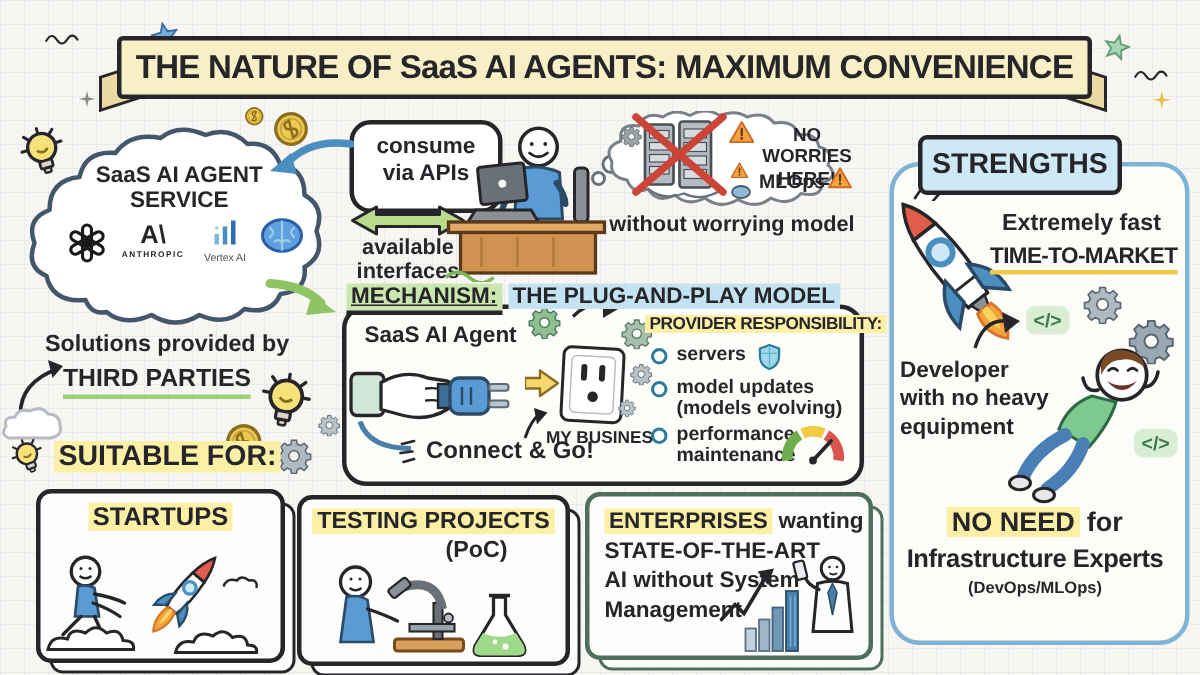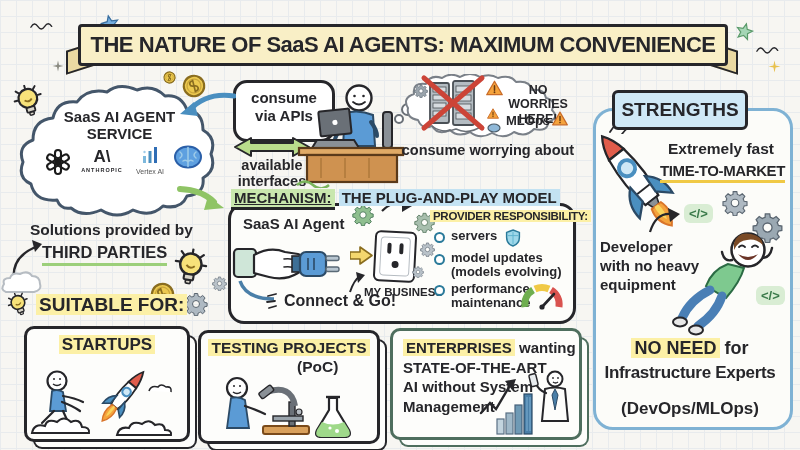--- a/index.html
+++ b/index.html
@@ -250,21 +250,21 @@
   <div class="abs b ctr" style="left:500px;top:83px;width:76px;font-size:12.5px;line-height:1.15">
     <div>NO WORRIES</div>
     <div>HERE!</div>
   </div>
   <div class="abs b" style="left:506px;top:113px;font-size:13px">
     <span>MLOps</span>
   </div>
   <svg class="abs" style="left:552px;top:111px;width:16px;height:15px">
       <use href="#warntri"></use>
     </svg>
-  <div class="abs b ctr" style="left:392px;top:142px;width:192px;font-size:14.5px">consume worrying about</div>
+  <div class="abs b ctr" style="left:392px;top:142px;width:192px;font-size:14.5px">without worrying model</div>
 
   <div class="abs mech-box"></div>
   <div class="abs b nowrap" style="left:231px;top:189px;font-size:15px;z-index:3">
     <span class="hl-g underline-ink">MECHANISM:</span>
     <span class="hl-b">THE PLUG-AND-PLAY MODEL</span>
   </div>
   <div class="abs b" style="left:243px;top:215px;font-size:15px">SaaS AI Agent</div>
 
   <svg class="abs" style="left:232px;top:231px;width:116px;height:72px">
     <path d="M8 50q6 18 34 18" fill="none" stroke="#4a7fa8" stroke-width="3.5"></path>
@@ -391,21 +391,21 @@
     <path d="M42 64Q22 74 14 92M54 70Q48 88 30 100" fill="none" stroke="#4a7fb5" stroke-width="9" stroke-linecap="round"></path>
     <ellipse cx="12" cy="96" rx="7" ry="4.5" fill="#e8e8e8" stroke="#26262a" stroke-width="2"></ellipse>
     <ellipse cx="28" cy="104" rx="7" ry="4.5" fill="#e8e8e8" stroke="#26262a" stroke-width="2"></ellipse>
   </svg>
   <div class="abs code-badge" style="left:756px;top:286px">&lt;/&gt;</div>
   <div class="abs ctr" style="left:596px;top:338px;width:188px">
     <div class="b nowrap" style="font-size:18px">
       <span class="hl-y">NO NEED</span><span> for</span>
     </div>
     <div class="b nowrap" style="font-size:17px;margin-top:4px;letter-spacing:-0.3px">Infrastructure Experts</div>
-    <div class="b nowrap" style="font-size:17px;margin-top:16px">(DevOps/MLOps)</div>
+    <div class="b nowrap" style="font-size:11px;margin-top:3px">(DevOps/MLOps)</div>
   </div>
 
   <svg class="abs" style="left:173px;top:248px;width:34px;height:42px;transform:rotate(10deg)">
       <use href="#bulb"></use>
     </svg>
   <svg class="abs" style="left:150px;top:282px;width:25px;height:25px;transform:rotate(-18deg)">
       <use href="#coin"></use>
     </svg>
   <svg class="abs" style="left:184px;top:292px;width:24px;height:24px">
       <use href="#gear" fill="#aeb9c2" stroke="#5a6570" stroke-width="1"></use>

